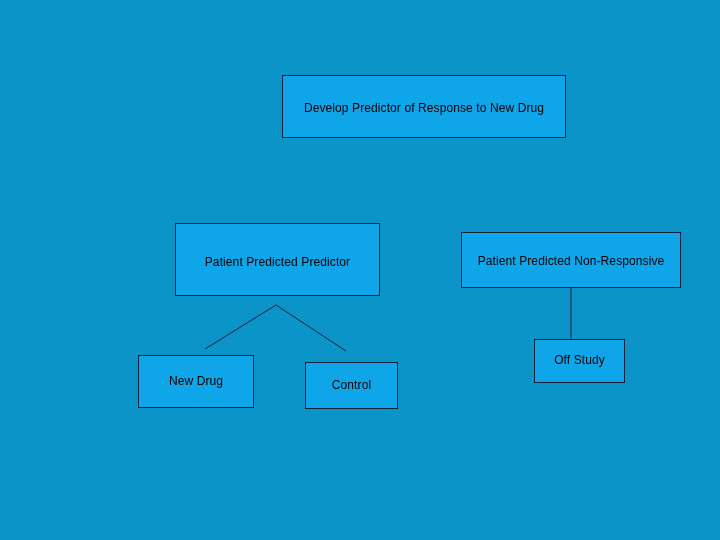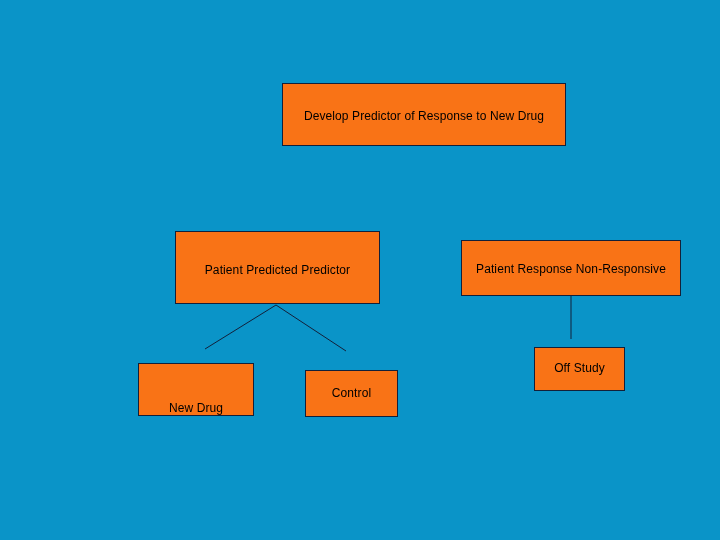--- a/index.html
+++ b/index.html
@@ -23,32 +23,31 @@
     position: absolute;
     left: 0;
     top: 0;
     width: 720px;
     height: 540px;
     pointer-events: none;
   }
   .node {
     position: absolute;
     box-sizing: border-box;
-    background: #f97316;
+    background: #0ea5e9;
     border: 1px solid #13203a;
     display: flex;
     align-items: center;
     justify-content: center;
     color: #000000;
     font-family: "Liberation Sans", sans-serif;
     font-size: 12px;
     line-height: 1.1;
     white-space: nowrap;
     letter-spacing: 0.1px;
-    margin-top: 8px;
   }
   .node-label {
     display: block;
   }
   
   #node-develop-predictor {
     left: 282px;
     top: 75px;
     width: 284px;
     height: 63px;
@@ -63,21 +62,20 @@
     left: 461px;
     top: 232px;
     width: 220px;
     height: 56px;
   }
   #node-new-drug {
     left: 138px;
     top: 355px;
     width: 116px;
     height: 53px;
-    align-items: flex-end;
   }
   #node-control {
     left: 305px;
     top: 362px;
     width: 93px;
     height: 47px;
     justify-content: center;
   }
   #node-off-study {
     left: 534px;
@@ -103,21 +101,21 @@
 
   <div class="node" id="node-develop-predictor">
     <span class="node-label">Develop Predictor of Response to New Drug</span>
   </div>
 
   <div class="node" id="node-predicted-responsive">
     <span class="node-label">Patient Predicted Predictor</span>
   </div>
 
   <div class="node" id="node-predicted-nonresponsive">
-    <span class="node-label">Patient Response Non-Responsive</span>
+    <span class="node-label">Patient Predicted Non-Responsive</span>
   </div>
 
   <div class="node" id="node-new-drug">
     <span class="node-label">New Drug</span>
   </div>
 
   <div class="node" id="node-control">
     <span class="node-label">Control</span>
   </div>
 

